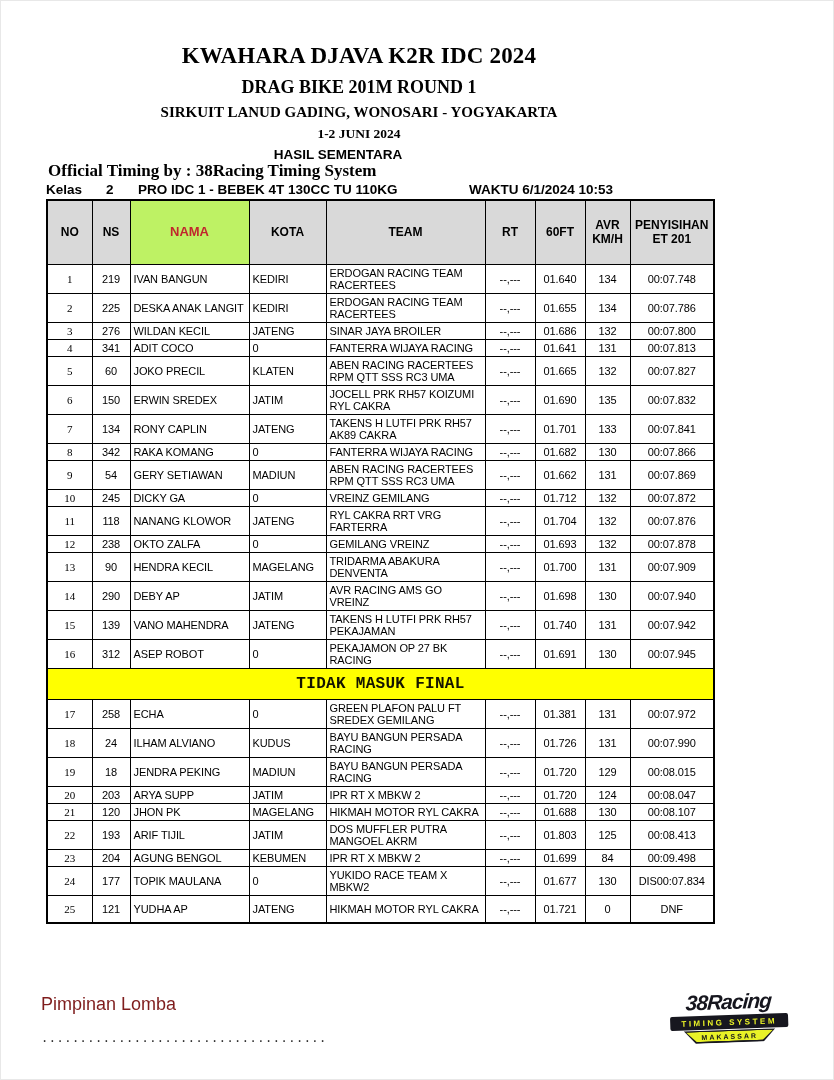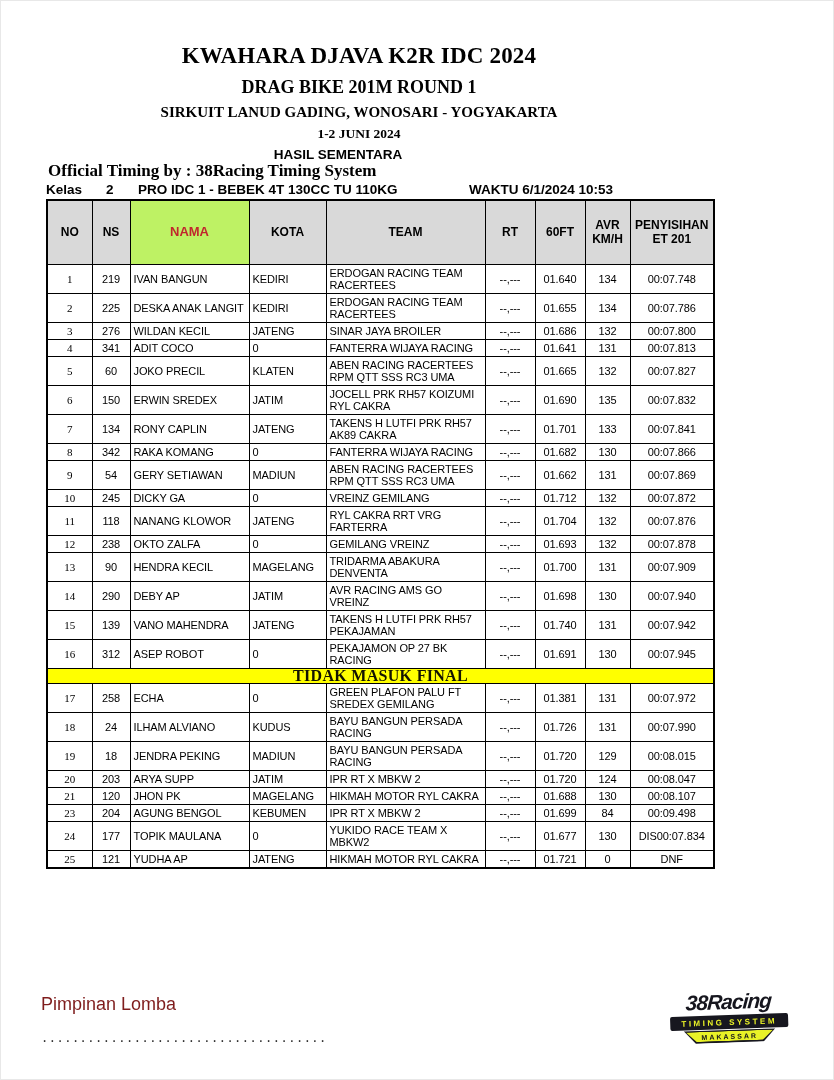--- a/index.html
+++ b/index.html
@@ -39,22 +39,22 @@
   .results td {
     font-size:11px; line-height:12px; padding:2px 3px; vertical-align:middle;
     white-space:pre-line; letter-spacing:-0.1px;
   }
   .c-no  { text-align:center; font-family:"Liberation Serif", serif; font-size:11px; }
   .c-ns  { text-align:center; }
   .c-nama, .c-kota, .c-team { text-align:left; }
   .c-rt, .c-ft60, .c-avr, .c-et { text-align:center; }
   tbody tr:nth-child(14) td, tbody tr:nth-child(16) td, tbody tr:nth-child(26) td { height:28px; }
   tr.banner-row td {
-    background:#ffff00; text-align:center; font-family:Liberation Serif, serif;
-    font-weight:bold; font-size:16px; color:#141400; padding:1px 0; letter-spacing:0.3px;
+    background:#ffff00; text-align:center; font-family:Liberation Mono, monospace;
+    font-weight:bold; font-size:16px; color:#141400; padding:9px 0; letter-spacing:0.3px;
   }
   
   .pimpinan { position:absolute; left:40px; top:993px; font-size:18px; color:#7f1d1d; }
   .sig-dots { position:absolute; left:40px; top:1030px; font-size:12px; letter-spacing:0.5px;
               color:#333; font-family:"DejaVu Sans Mono", monospace; }
   .logo { position:absolute; left:669px; top:989px; width:118px; transform:rotate(-2deg); }
   .logo-brand { font-style:italic; font-weight:bold; font-size:21px; letter-spacing:-1px;
                 color:#16161e; text-align:center; transform:skewX(-6deg);
                 text-shadow:-1px 1px 0 #fff, 1px -1px 0 #fff; }
   .logo-strip { margin-top:1px; background:#17171f; color:#e9f227; font-weight:bold;
@@ -354,20 +354,32 @@
           <td class="c-ns">120</td>
           <td class="c-nama">JHON PK</td>
           <td class="c-kota">MAGELANG</td>
           <td class="c-team">HIKMAH MOTOR RYL CAKRA</td>
           <td class="c-rt">--,---</td>
           <td class="c-ft60">01.688</td>
           <td class="c-avr">130</td>
           <td class="c-et">00:08.107</td>
         </tr>
         <tr>
+          <td class="c-no">22</td>
+          <td class="c-ns">193</td>
+          <td class="c-nama">ARIF TIJIL</td>
+          <td class="c-kota">JATIM</td>
+          <td class="c-team">DOS MUFFLER PUTRA
+MANGOEL AKRM</td>
+          <td class="c-rt">--,---</td>
+          <td class="c-ft60">01.803</td>
+          <td class="c-avr">125</td>
+          <td class="c-et">00:08.413</td>
+        </tr>
+        <tr>
           <td class="c-no">23</td>
           <td class="c-ns">204</td>
           <td class="c-nama">AGUNG BENGOL</td>
           <td class="c-kota">KEBUMEN</td>
           <td class="c-team">IPR RT X MBKW 2</td>
           <td class="c-rt">--,---</td>
           <td class="c-ft60">01.699</td>
           <td class="c-avr">84</td>
           <td class="c-et">00:09.498</td>
         </tr>

